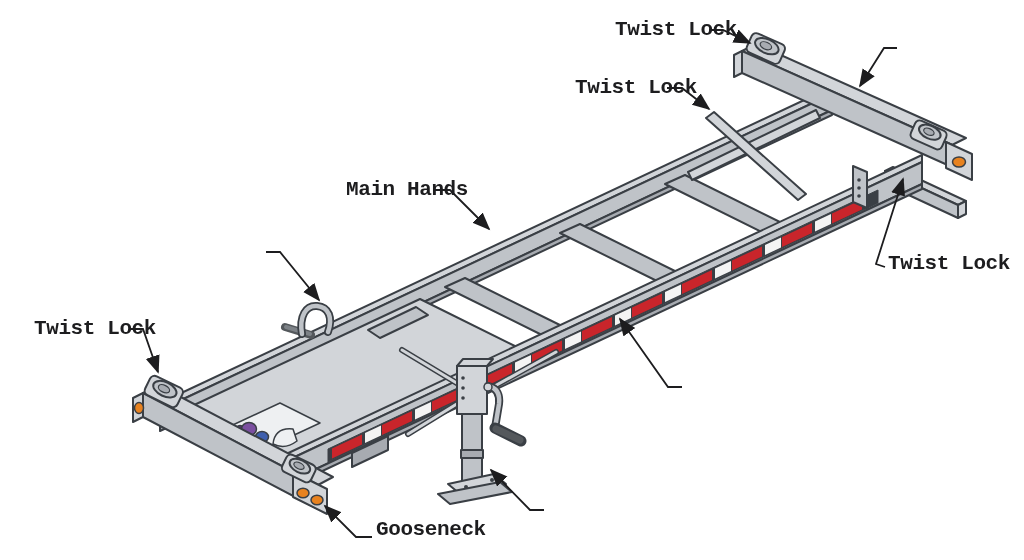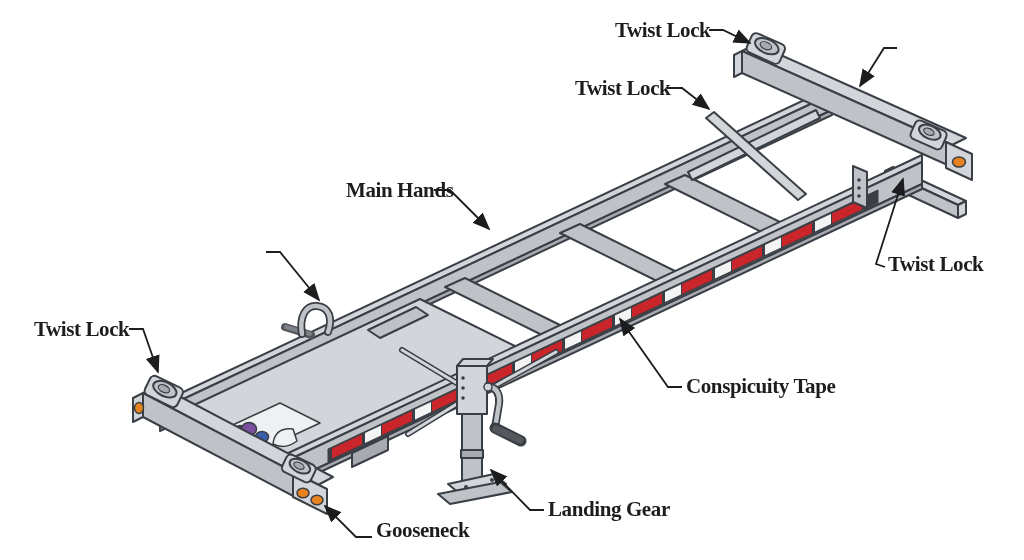--- a/index.html
+++ b/index.html
@@ -1,19 +1,19 @@
 <!DOCTYPE html>
 <html style="--background: #ffffff; --label-text: #1d1d1f; --outline: #3a3f45; --steel-light: #d2d5d9; --steel-mid: #bfc3c8; --steel-dark: #a7abb1; --tape-red: #c9252b; --tape-white: #f4f4f4; --marker-light-orange: #e8821f; --glad-hand-purple: #7b4fa0; --glad-hand-blue: #3e5fae;"><head>
 <meta charset="utf-8">
 <style>
   html,body{margin:0;padding:0;background:#fff;}
   #stage{
     position:relative;width:1024px;height:560px;overflow:hidden;
     background:var(--background,#ffffff);
-    font-family:Liberation Serif, serif;
+    font-family:Liberation Mono, monospace;
   }
   #art{position:absolute;left:0;top:0;}
   .lbl{
     position:absolute;white-space:nowrap;
     font-size:21px;font-weight:700;letter-spacing:-0.4px;
     color:var(--label-text,#1d1d1f);
   }
   
   .st-l{fill:var(--steel-light,#d2d5d9);stroke:var(--outline,#3a3f45);stroke-width:2;stroke-linejoin:round;}
   .st-m{fill:var(--steel-mid,#bfc3c8);stroke:var(--outline,#3a3f45);stroke-width:2;stroke-linejoin:round;}
@@ -211,16 +211,14 @@
     <polyline class="leader" points="544,510 530,510 491,470" marker-end="url(#arrow)"></polyline>
     <polyline class="leader" points="372,537 356,537 325,506" marker-end="url(#arrow)"></polyline>
   </g>
 </svg>
 
 <div class="lbl" style="left:615px;top:18px">Twist Lock</div>
 <div class="lbl" style="left:575px;top:76px">Twist Lock</div>
 <div class="lbl" style="left:346px;top:178px">Main Hands</div>
 <div class="lbl" style="left:34px;top:317px">Twist Lock</div>
 <div class="lbl" style="left:888px;top:252px">Twist Lock</div>
-<div class="lbl" style="left:686px;top:374px">Conspicuity Tape</div>
-<div class="lbl" style="left:548px;top:497px">Landing Gear</div>
 <div class="lbl" style="left:376px;top:518px">Gooseneck</div>
 </div>
 
 </body></html>

